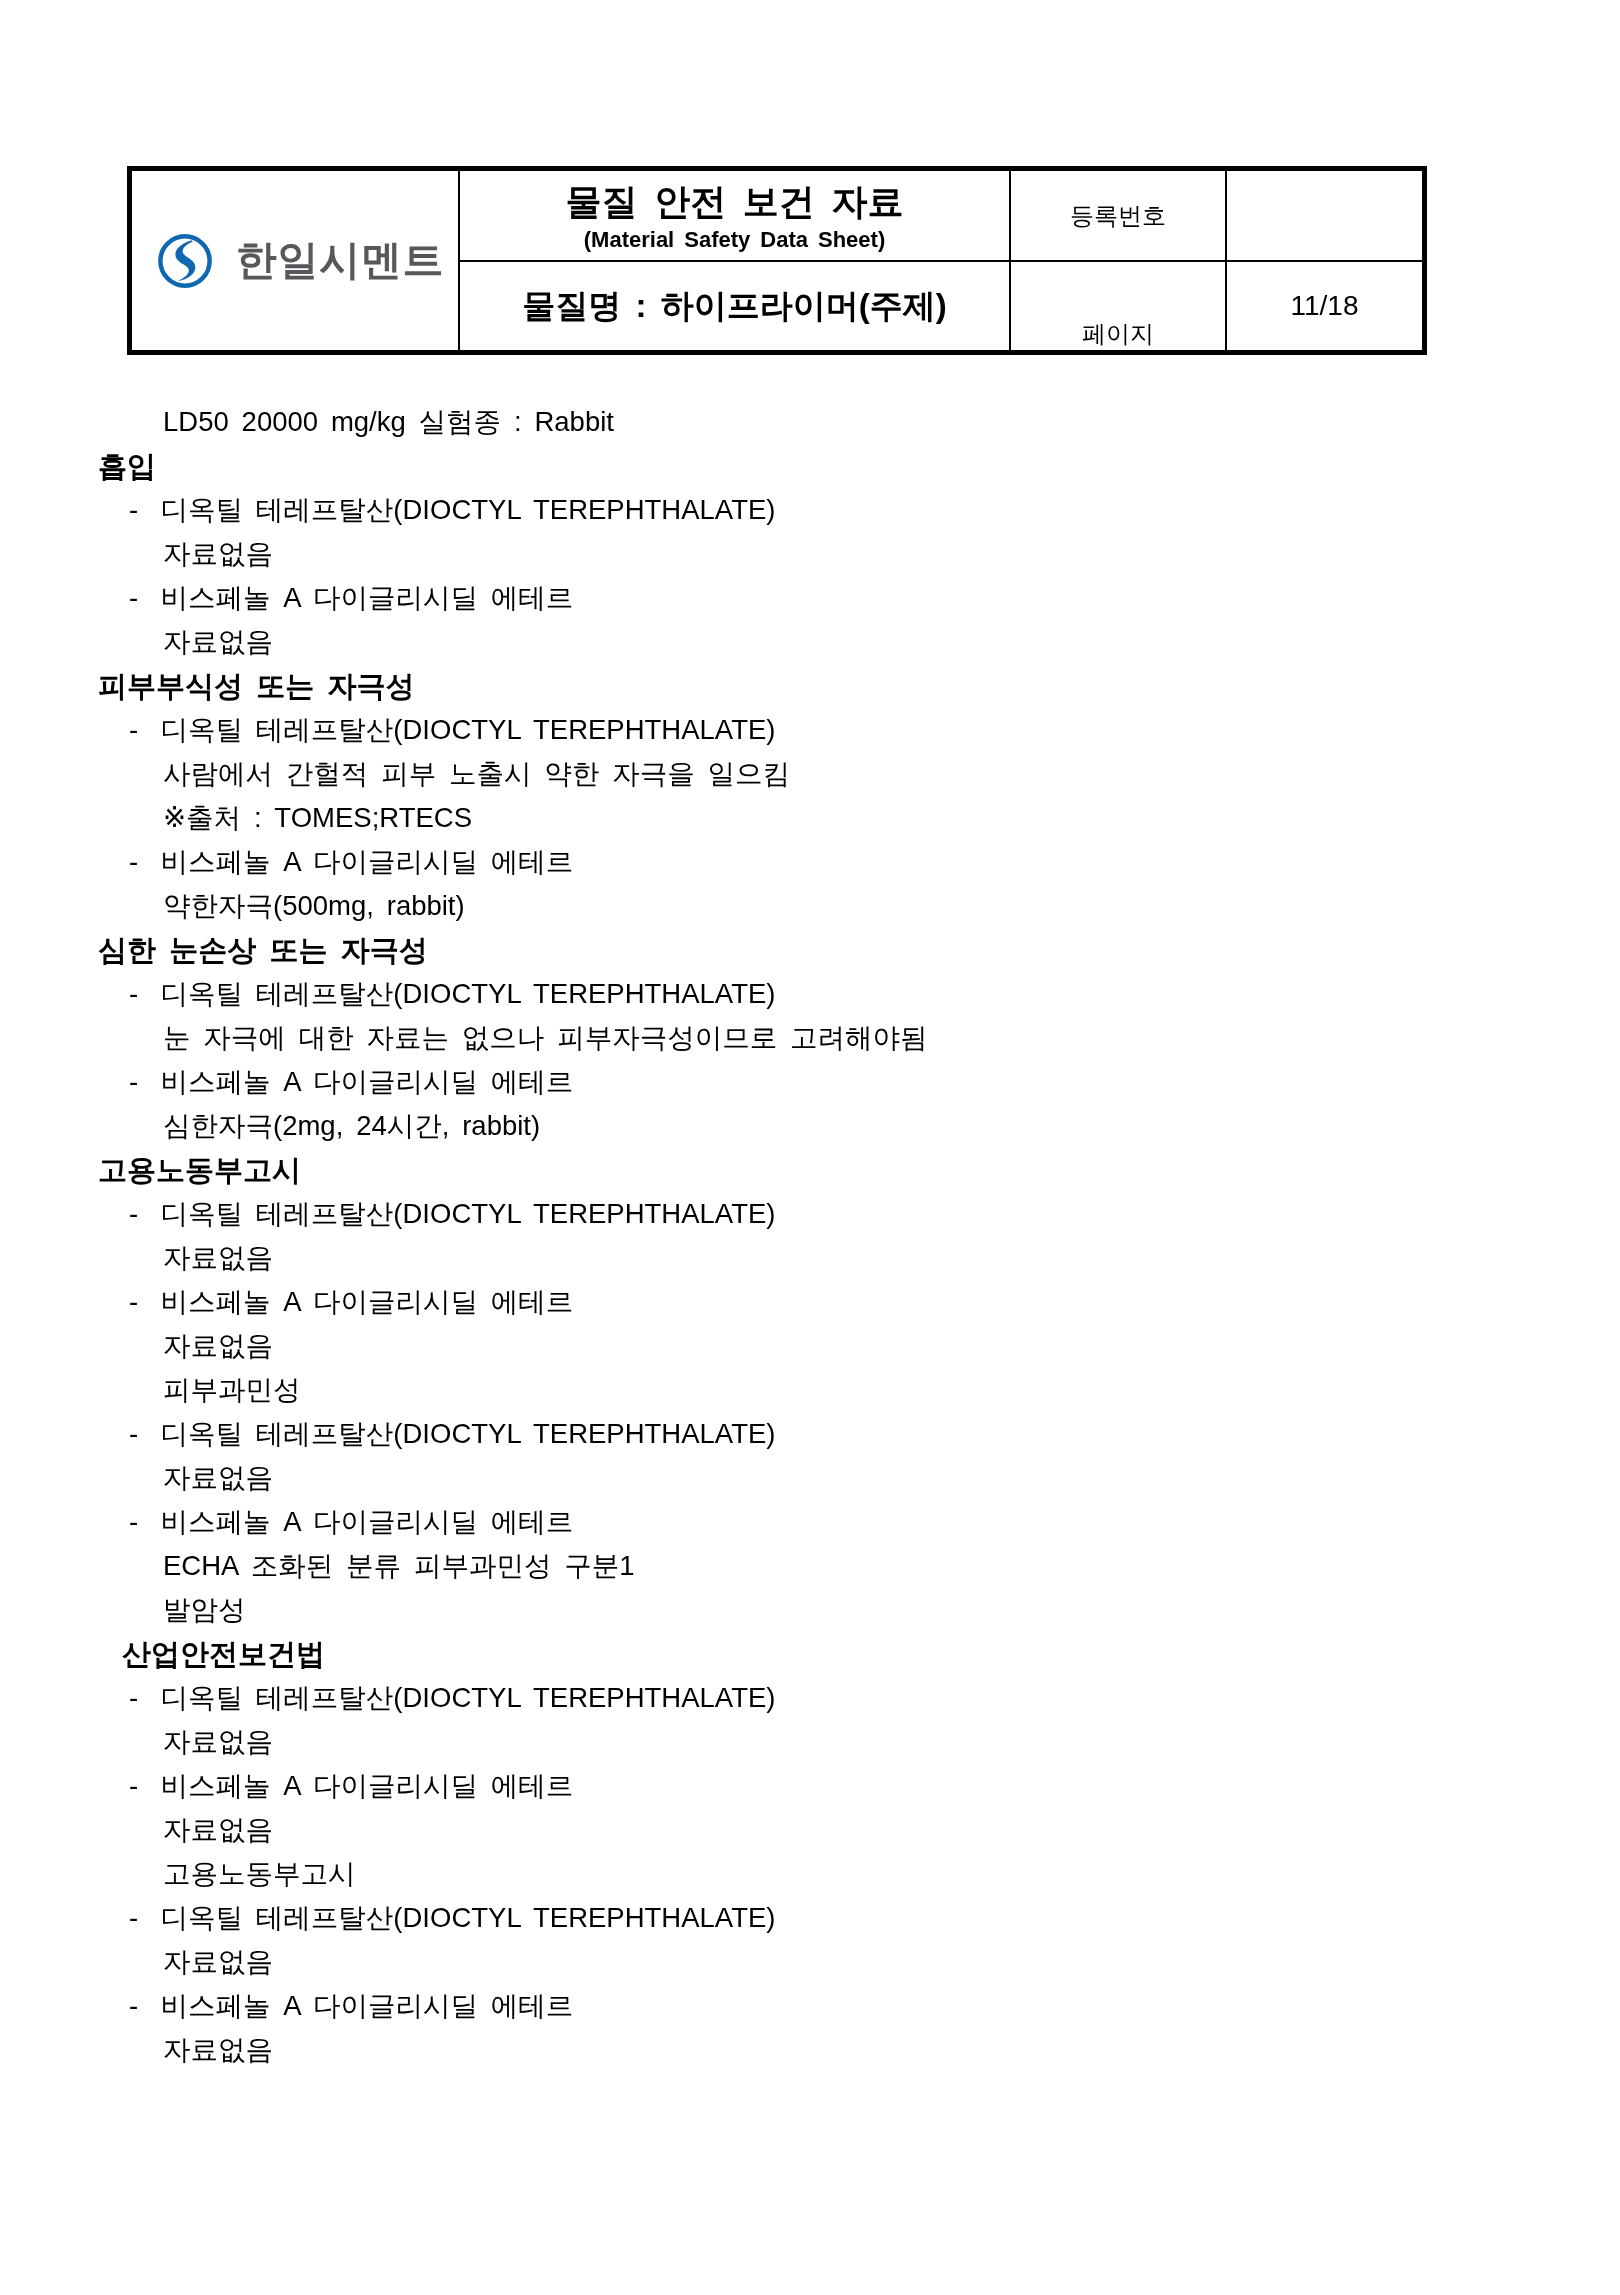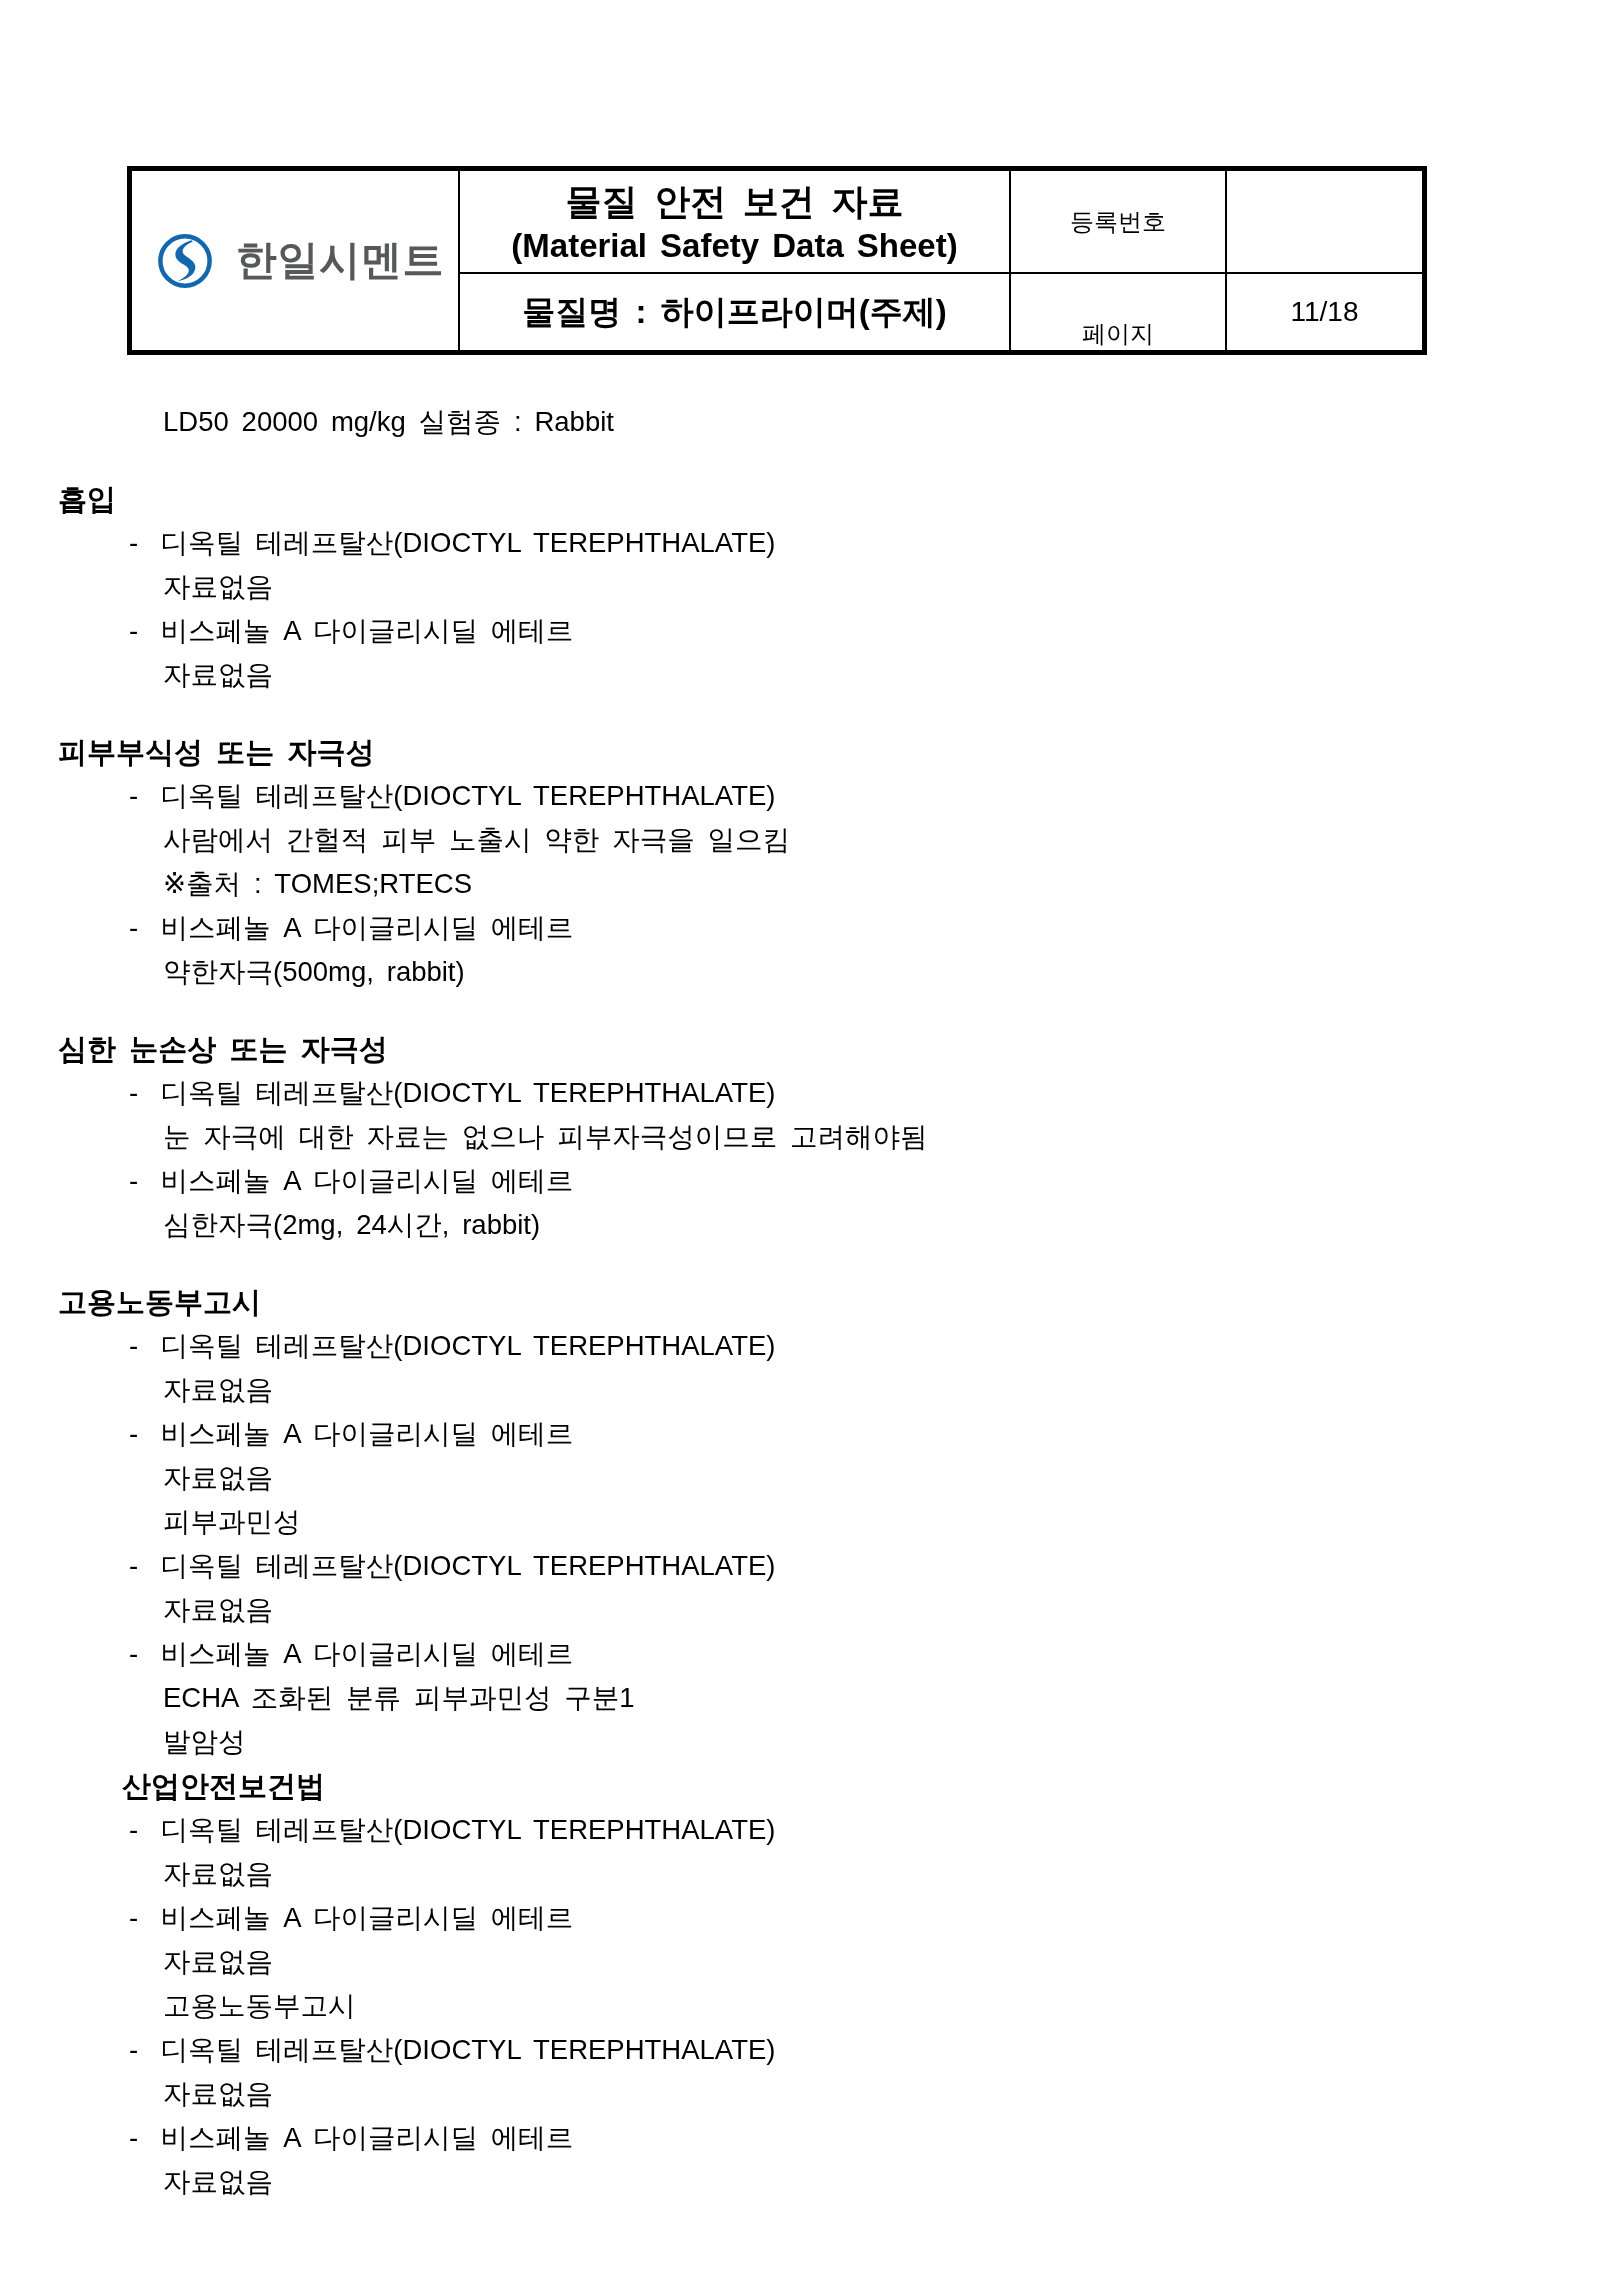--- a/index.html
+++ b/index.html
@@ -35,21 +35,21 @@
   .company-name {
     font-size: 41px;
     font-weight: bold;
     color: #57585c;
     letter-spacing: 0.7px;
     white-space: nowrap;
   }
 
   .c-title-top { grid-column: 2; grid-row: 1; flex-direction: column; justify-content: flex-end; padding: 6.6px 0 7.9px 0; }
   .title-ko { font-size: 36px; font-weight: bold; word-spacing: 6.6px; white-space: nowrap; }
-  .title-en { font-size: 33px; font-weight: bold; word-spacing: 3.9px; white-space: nowrap; }
+  .title-en { font-size: 22px; font-weight: bold; word-spacing: 3.9px; white-space: nowrap; }
 
   .c-title-bottom { grid-column: 2; grid-row: 2; }
   .product-name { font-size: 33px; font-weight: bold; word-spacing: 5.2px; white-space: nowrap; }
 
   .c-reg-label  { grid-column: 3; grid-row: 1; }
   .c-reg-value  { grid-column: 4; grid-row: 1; }
   .c-page-label { grid-column: 3; grid-row: 2; align-items: flex-end; }
   .c-page-value { grid-column: 4; grid-row: 2; }
   .small-label { font-size: 24px; white-space: nowrap; }
   .small-value { font-size: 28px; white-space: nowrap; }
@@ -63,21 +63,21 @@
   }
   .line {
     height: 44px;
     line-height: 44px;
     font-size: 27.5px;
     word-spacing: 5.2px;
     white-space: nowrap;
   }
   .t-plain  { padding-left: 163px; }
   .t-bullet { padding-left: 129px; }
-  .t-h2     { padding-left: 58px; font-weight: bold; font-size: 29px; margin-top: 33px; }
+  .t-h2     { padding-left: 98px; font-weight: bold; font-size: 29px; }
   .t-h1     { padding-left: 122px; font-weight: bold; font-size: 29px; }
   .dash { display: inline-block; width: 31.5px; }
 </style>
 </head>
 <body>
 
 <div class="page">
 
   <div class="msds-table">
 

